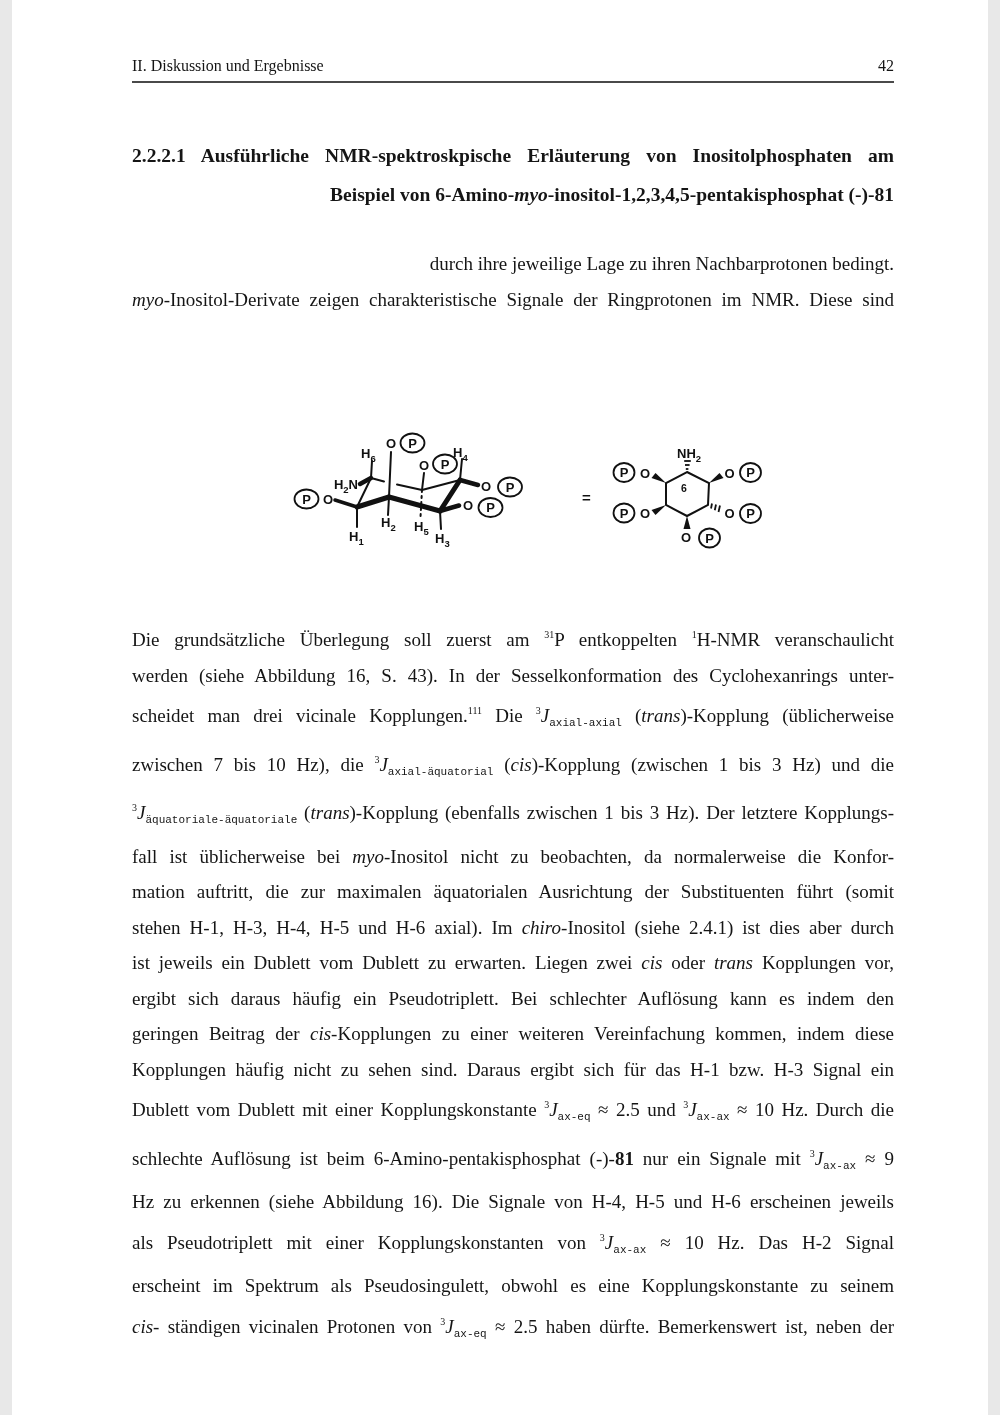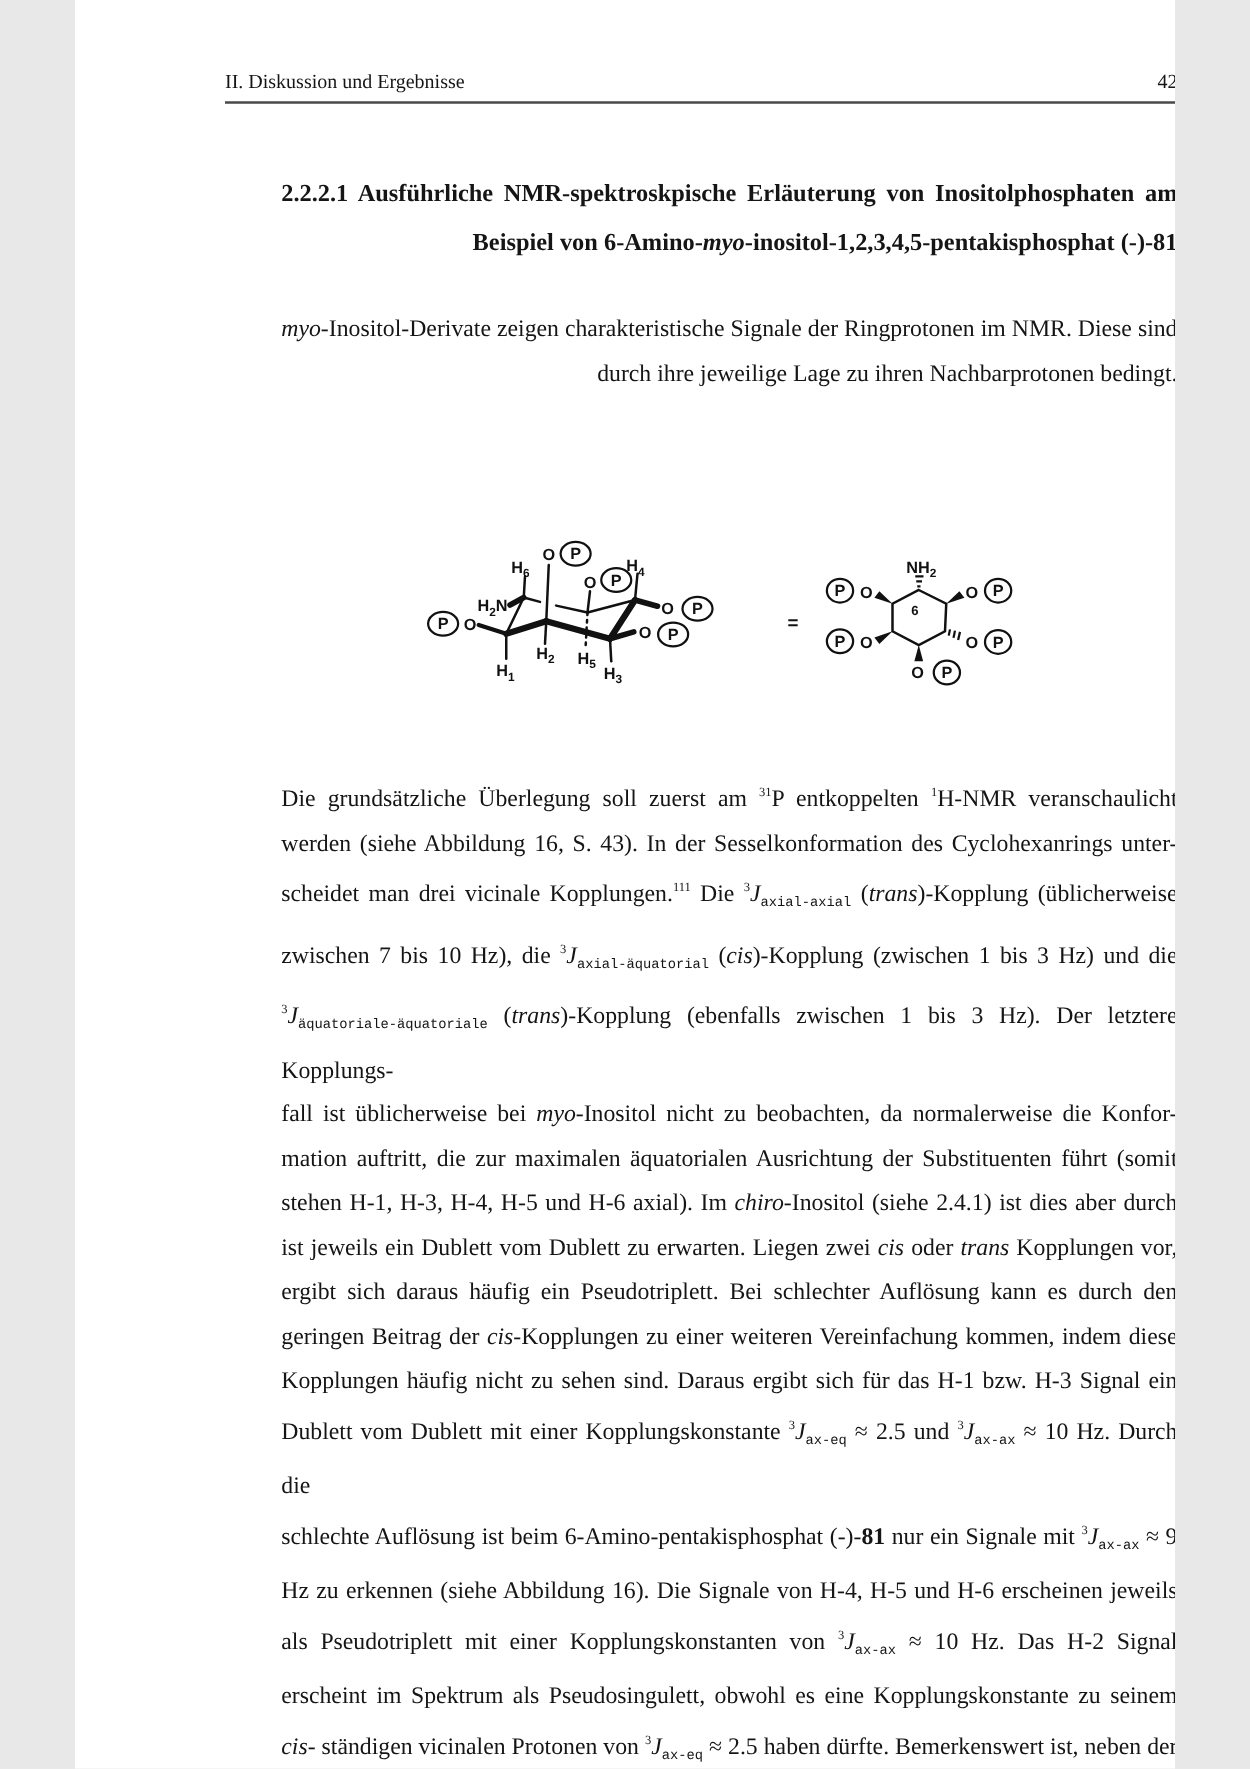--- a/index.html
+++ b/index.html
@@ -1,35 +1,35 @@
 <!DOCTYPE html>
 <html><head>
 <meta charset="utf-8">
 <style>
   html,body{margin:0;padding:0;background:#e8e8e8;}
   .page{
-    position:relative;width:880px;height:1415px;background:#ffffff;
+    position:relative;width:976px;height:1415px;background:#ffffff;
     font-family:"Liberation Serif",serif;color:#151515;overflow:hidden;
     margin:0 auto;
   }
   .header{
     position:absolute;left:120px;width:762px;top:57px;
     display:flex;justify-content:space-between;align-items:flex-end;
     font-size:16px;border-bottom:2px solid #4a4a4a;padding-bottom:6px;
   }
   .sec{position:absolute;left:120px;width:762px;}
   .heading{top:136px;}
   .heading .tline{font-size:19.5px;font-weight:bold;line-height:39px;}
   .intro{top:246px;}
   .caption{top:351px;}
   .bodytext{top:617px;}
   .tline{
     font-size:19px;line-height:35.5px;text-align:right;
   }
-  .tline.just{text-align:justify;text-align-last:justify;margin-left:45px;}
+  .tline.just{text-align:justify;text-align-last:justify;}
   .seg-n{}
   .seg-i{font-style:italic;}
   .seg-b{font-weight:bold;}
   .seg-bi{font-weight:bold;font-style:italic;}
   .seg-sup{font-size:10px;vertical-align:8px;}
   .seg-sub{font-size:11px;vertical-align:-4px;font-family:Liberation Mono, monospace;}
   .figure{position:absolute;left:270px;top:415px;width:500px;height:165px;}
   .figtxt{font-family:"Liberation Sans",sans-serif;font-size:13px;fill:#111;font-weight:bold;}
   .figsub{font-size:9.5px;}
   .figsix{font-size:10.5px;}
@@ -51,22 +51,22 @@
     <span>II. Diskussion und Ergebnisse</span>
     <span>42</span>
   </div>
 
   <section class="sec heading">
       <div class="tline just"><span class="seg-b">2.2.2.1 Ausführliche NMR-spektroskpische Erläuterung von Inositolphosphaten am</span></div>
       <div class="tline"><span class="seg-b">Beispiel von 6-Amino-</span><span class="seg-bi">myo</span><span class="seg-b">-inositol-1,2,3,4,5-pentakisphosphat (-)-81</span></div>
     </section>
 
   <section class="sec intro">
+      <div class="tline"><span class="seg-n">durch ihre jeweilige Lage zu ihren Nachbarprotonen bedingt.</span></div>
       <div class="tline just"><span class="seg-i">myo</span><span class="seg-n">-Inositol-Derivate zeigen charakteristische Signale der Ringprotonen im NMR. Diese sind</span></div>
-      <div class="tline"><span class="seg-n">durch ihre jeweilige Lage zu ihren Nachbarprotonen bedingt.</span></div>
     </section>
 
 
   <svg class="figure" viewBox="270 415 500 165">
 
     <g>
       <g>
         <line class="bond" x1="359" y1="478" x2="345" y2="507"></line>
         <line class="bond bondbold" x1="345" y1="507" x2="377" y2="497"></line>
         <line class="bond bondbold" x1="377" y1="497" x2="428" y2="511"></line>
@@ -187,21 +187,21 @@
   <section class="sec bodytext">
       <div class="tline just"><span class="seg-n">Die grundsätzliche Überlegung soll zuerst am </span><span class="seg-sup">31</span><span class="seg-n">P entkoppelten </span><span class="seg-sup">1</span><span class="seg-n">H-NMR veranschaulicht</span></div>
       <div class="tline just"><span class="seg-n">werden (siehe Abbildung 16, S. 43). In der Sesselkonformation des Cyclohexanrings unter-</span></div>
       <div class="tline just"><span class="seg-n">scheidet man drei vicinale Kopplungen.</span><span class="seg-sup">111</span><span class="seg-n"> Die </span><span class="seg-sup">3</span><span class="seg-i">J</span><span class="seg-sub">axial-axial</span><span class="seg-n"> (</span><span class="seg-i">trans</span><span class="seg-n">)-Kopplung (üblicherweise</span></div>
       <div class="tline just"><span class="seg-n">zwischen 7 bis 10 Hz), die </span><span class="seg-sup">3</span><span class="seg-i">J</span><span class="seg-sub">axial-äquatorial</span><span class="seg-n"> (</span><span class="seg-i">cis</span><span class="seg-n">)-Kopplung (zwischen 1 bis 3 Hz) und die</span></div>
       <div class="tline just"><span class="seg-sup">3</span><span class="seg-i">J</span><span class="seg-sub">äquatoriale-äquatoriale</span><span class="seg-n"> (</span><span class="seg-i">trans</span><span class="seg-n">)-Kopplung (ebenfalls zwischen 1 bis 3 Hz). Der letztere Kopplungs-</span></div>
       <div class="tline just"><span class="seg-n">fall ist üblicherweise bei </span><span class="seg-i">myo</span><span class="seg-n">-Inositol nicht zu beobachten, da normalerweise die Konfor-</span></div>
       <div class="tline just"><span class="seg-n">mation auftritt, die zur maximalen äquatorialen Ausrichtung der Substituenten führt (somit</span></div>
       <div class="tline just"><span class="seg-n">stehen H-1, H-3, H-4, H-5 und H-6 axial). Im </span><span class="seg-i">chiro</span><span class="seg-n">-Inositol (siehe 2.4.1) ist dies aber durch</span></div>
       <div class="tline just"><span class="seg-n">ist jeweils ein Dublett vom Dublett zu erwarten. Liegen zwei </span><span class="seg-i">cis</span><span class="seg-n"> oder </span><span class="seg-i">trans</span><span class="seg-n"> Kopplungen vor,</span></div>
-      <div class="tline just"><span class="seg-n">ergibt sich daraus häufig ein Pseudotriplett. Bei schlechter Auflösung kann es durch den</span></div>
+      <div class="tline just"><span class="seg-n">ergibt sich daraus häufig ein Pseudotriplett. Bei schlechter Auflösung kann es indem den</span></div>
       <div class="tline just"><span class="seg-n">geringen Beitrag der </span><span class="seg-i">cis</span><span class="seg-n">-Kopplungen zu einer weiteren Vereinfachung kommen, indem diese</span></div>
       <div class="tline just"><span class="seg-n">Kopplungen häufig nicht zu sehen sind. Daraus ergibt sich für das H-1 bzw. H-3 Signal ein</span></div>
       <div class="tline just"><span class="seg-n">Dublett vom Dublett mit einer Kopplungskonstante </span><span class="seg-sup">3</span><span class="seg-i">J</span><span class="seg-sub">ax-eq</span><span class="seg-n"> ≈ 2.5 und </span><span class="seg-sup">3</span><span class="seg-i">J</span><span class="seg-sub">ax-ax</span><span class="seg-n"> ≈ 10 Hz. Durch die</span></div>
       <div class="tline just"><span class="seg-n">schlechte Auflösung ist beim 6-Amino-pentakisphosphat (-)-</span><span class="seg-b">81</span><span class="seg-n"> nur ein Signale mit </span><span class="seg-sup">3</span><span class="seg-i">J</span><span class="seg-sub">ax-ax</span><span class="seg-n"> ≈ 9</span></div>
       <div class="tline just"><span class="seg-n">Hz zu erkennen (siehe Abbildung 16). Die Signale von H-4, H-5 und H-6 erscheinen jeweils</span></div>
       <div class="tline just"><span class="seg-n">als Pseudotriplett mit einer Kopplungskonstanten von </span><span class="seg-sup">3</span><span class="seg-i">J</span><span class="seg-sub">ax-ax</span><span class="seg-n"> ≈ 10 Hz. Das H-2 Signal</span></div>
       <div class="tline just"><span class="seg-n">erscheint im Spektrum als Pseudosingulett, obwohl es eine Kopplungskonstante zu seinem</span></div>
       <div class="tline just"><span class="seg-i">cis</span><span class="seg-n">- ständigen vicinalen Protonen von </span><span class="seg-sup">3</span><span class="seg-i">J</span><span class="seg-sub">ax-eq</span><span class="seg-n"> ≈ 2.5 haben dürfte. Bemerkenswert ist, neben der</span></div>
     </section>
 

